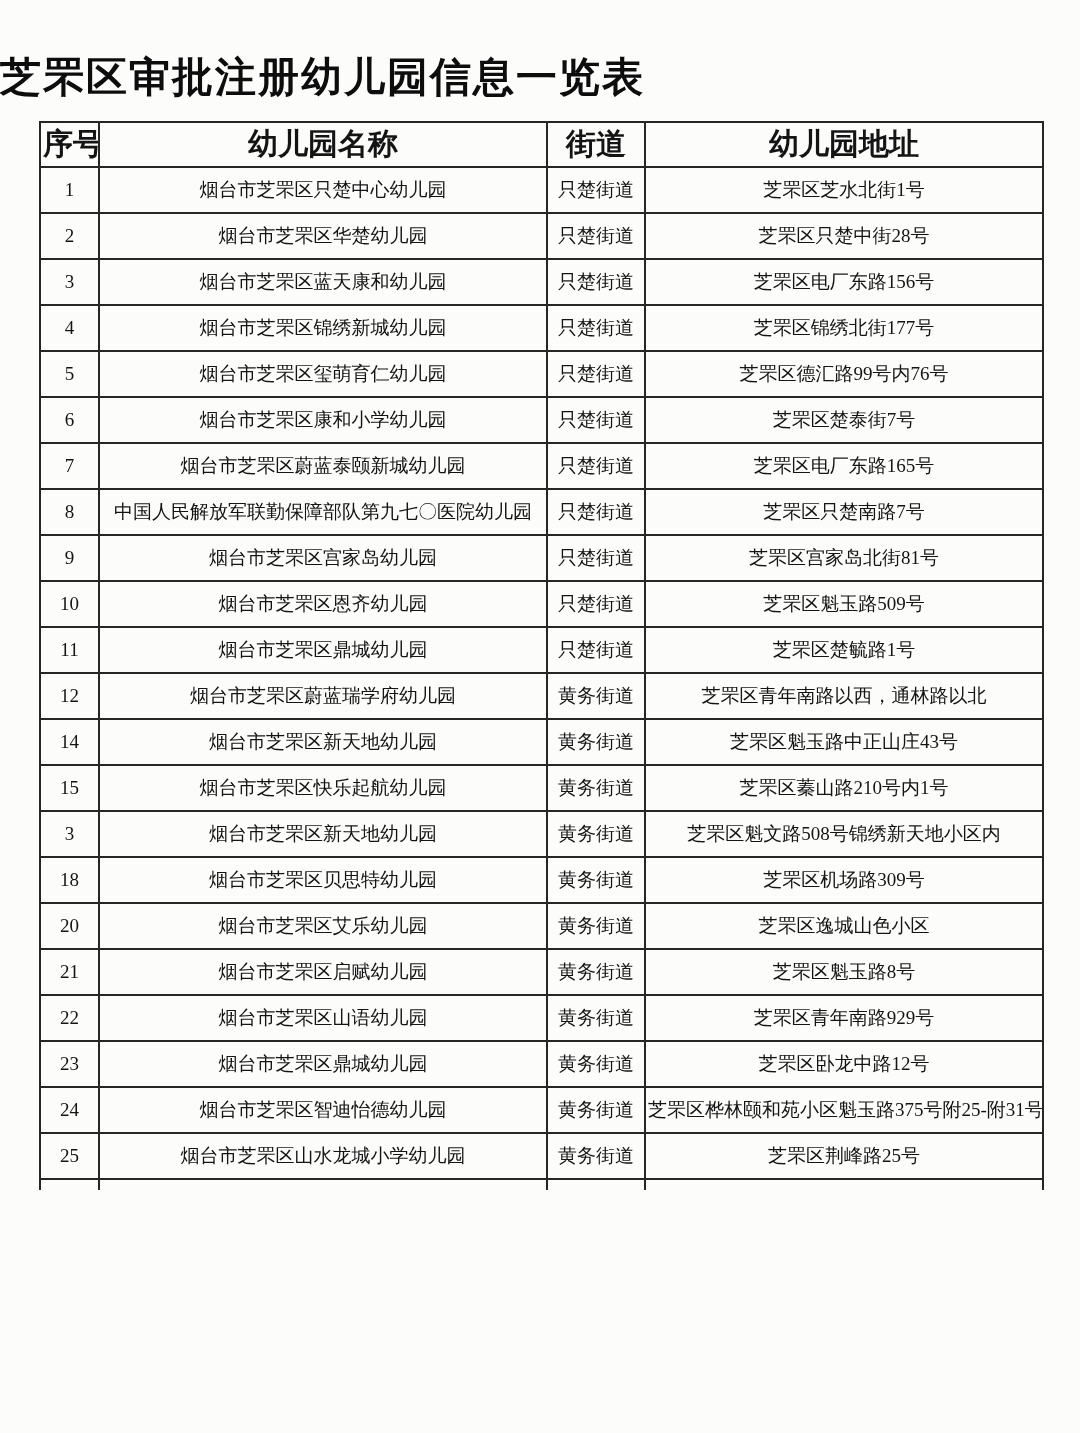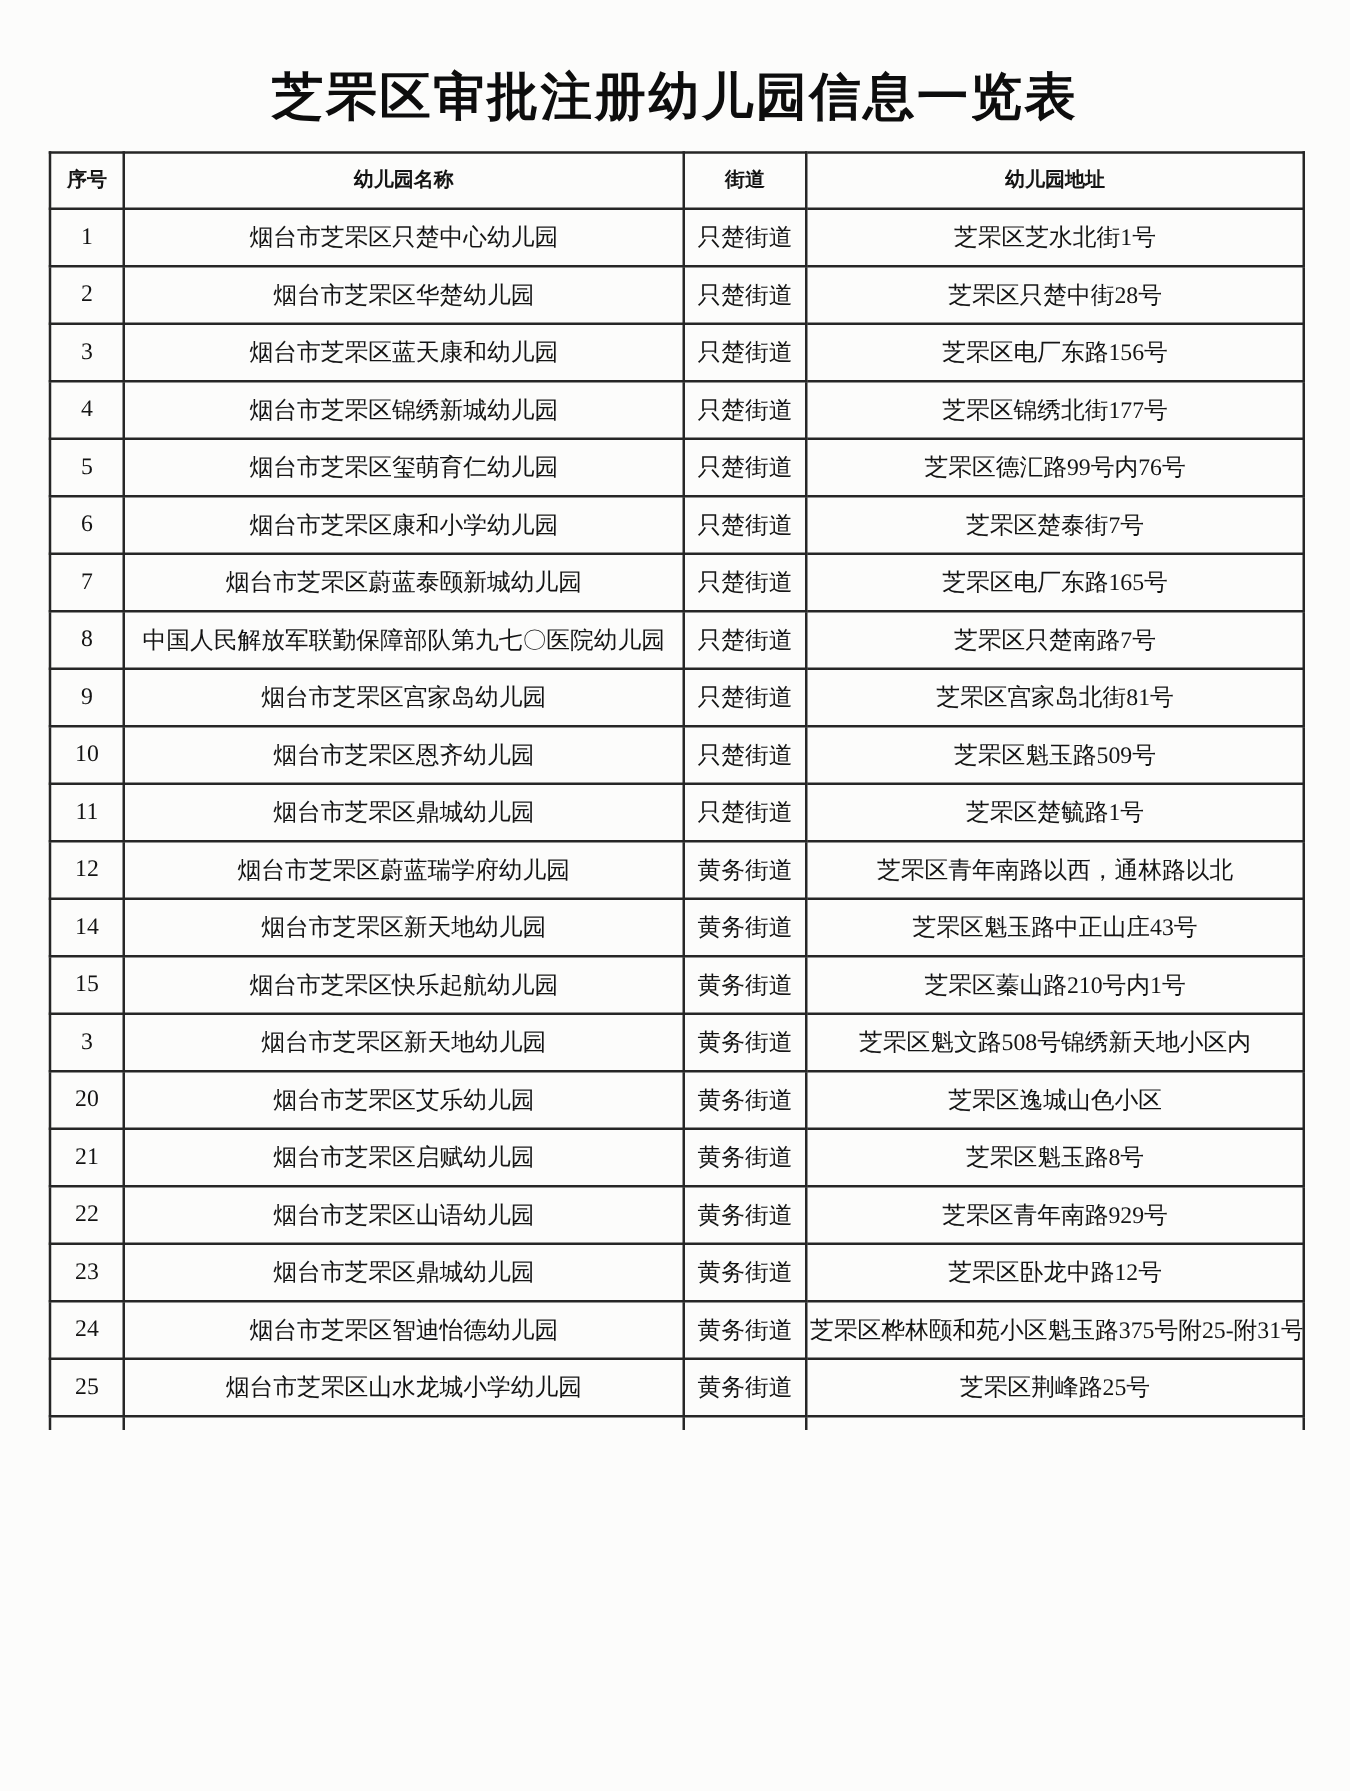--- a/index.html
+++ b/index.html
@@ -5,21 +5,21 @@
   html, body { margin: 0; padding: 0; }
   body {
     width: 1080px;
     height: 1433px;
     overflow: hidden;
     background: #fcfcfb;
     color: #141414;
     font-family: "Liberation Serif", "DejaVu Serif", serif;
   }
   .page-title {
-    text-align: center;
+    text-align: left;
     font-weight: bold;
     font-size: 41px;
     letter-spacing: 2px;
     margin: 50px 0 16px 0;
     color: #0d0d0d;
   }
   table.roster {
     border-collapse: collapse;
     table-layout: fixed;
     margin-left: 39px;
@@ -28,21 +28,21 @@
   .roster th, .roster td {
     border: 2px solid #262626;
     text-align: center;
     vertical-align: middle;
     padding: 0 2px;
     white-space: nowrap;
     overflow: hidden;
   }
   .roster thead th {
     height: 43px;
-    font-size: 16px;
+    font-size: 30px;
     font-weight: bold;
   }
   .roster tbody td {
     height: 44px;
     font-size: 19px;
   }
   .col-num    { width: 59px; }
   .col-name   { width: 448px; }
   .col-street { width: 98px; }
   .col-address{ width: 398px; }
@@ -154,20 +154,26 @@
           <td>黄务街道</td>
           <td>芝罘区蓁山路210号内1号</td>
         </tr>
         <tr>
           <td>3</td>
           <td>烟台市芝罘区新天地幼儿园</td>
           <td>黄务街道</td>
           <td>芝罘区魁文路508号锦绣新天地小区内</td>
         </tr>
         <tr>
+          <td>18</td>
+          <td>烟台市芝罘区贝思特幼儿园</td>
+          <td>黄务街道</td>
+          <td>芝罘区机场路309号</td>
+        </tr>
+        <tr>
           <td>20</td>
           <td>烟台市芝罘区艾乐幼儿园</td>
           <td>黄务街道</td>
           <td>芝罘区逸城山色小区</td>
         </tr>
         <tr>
           <td>21</td>
           <td>烟台市芝罘区启赋幼儿园</td>
           <td>黄务街道</td>
           <td>芝罘区魁玉路8号</td>

